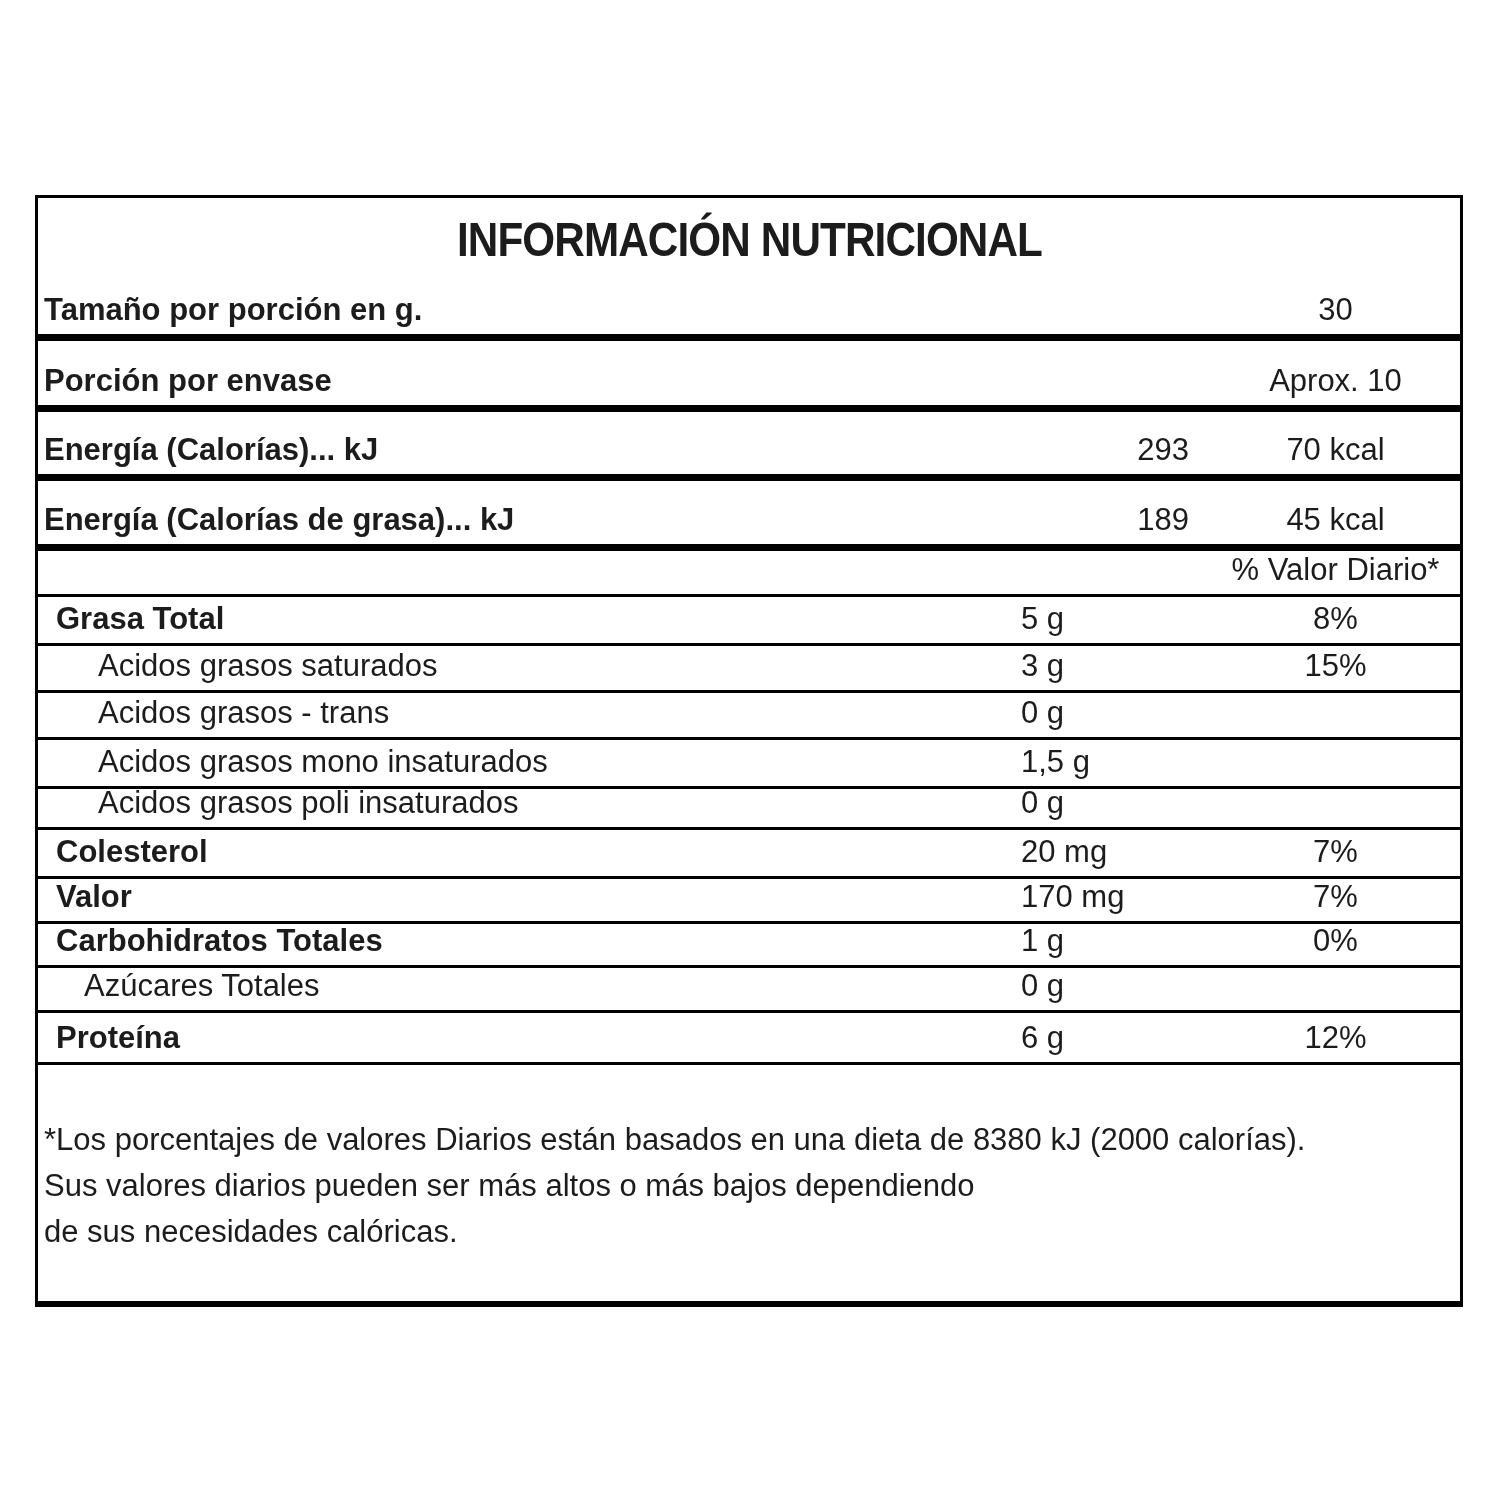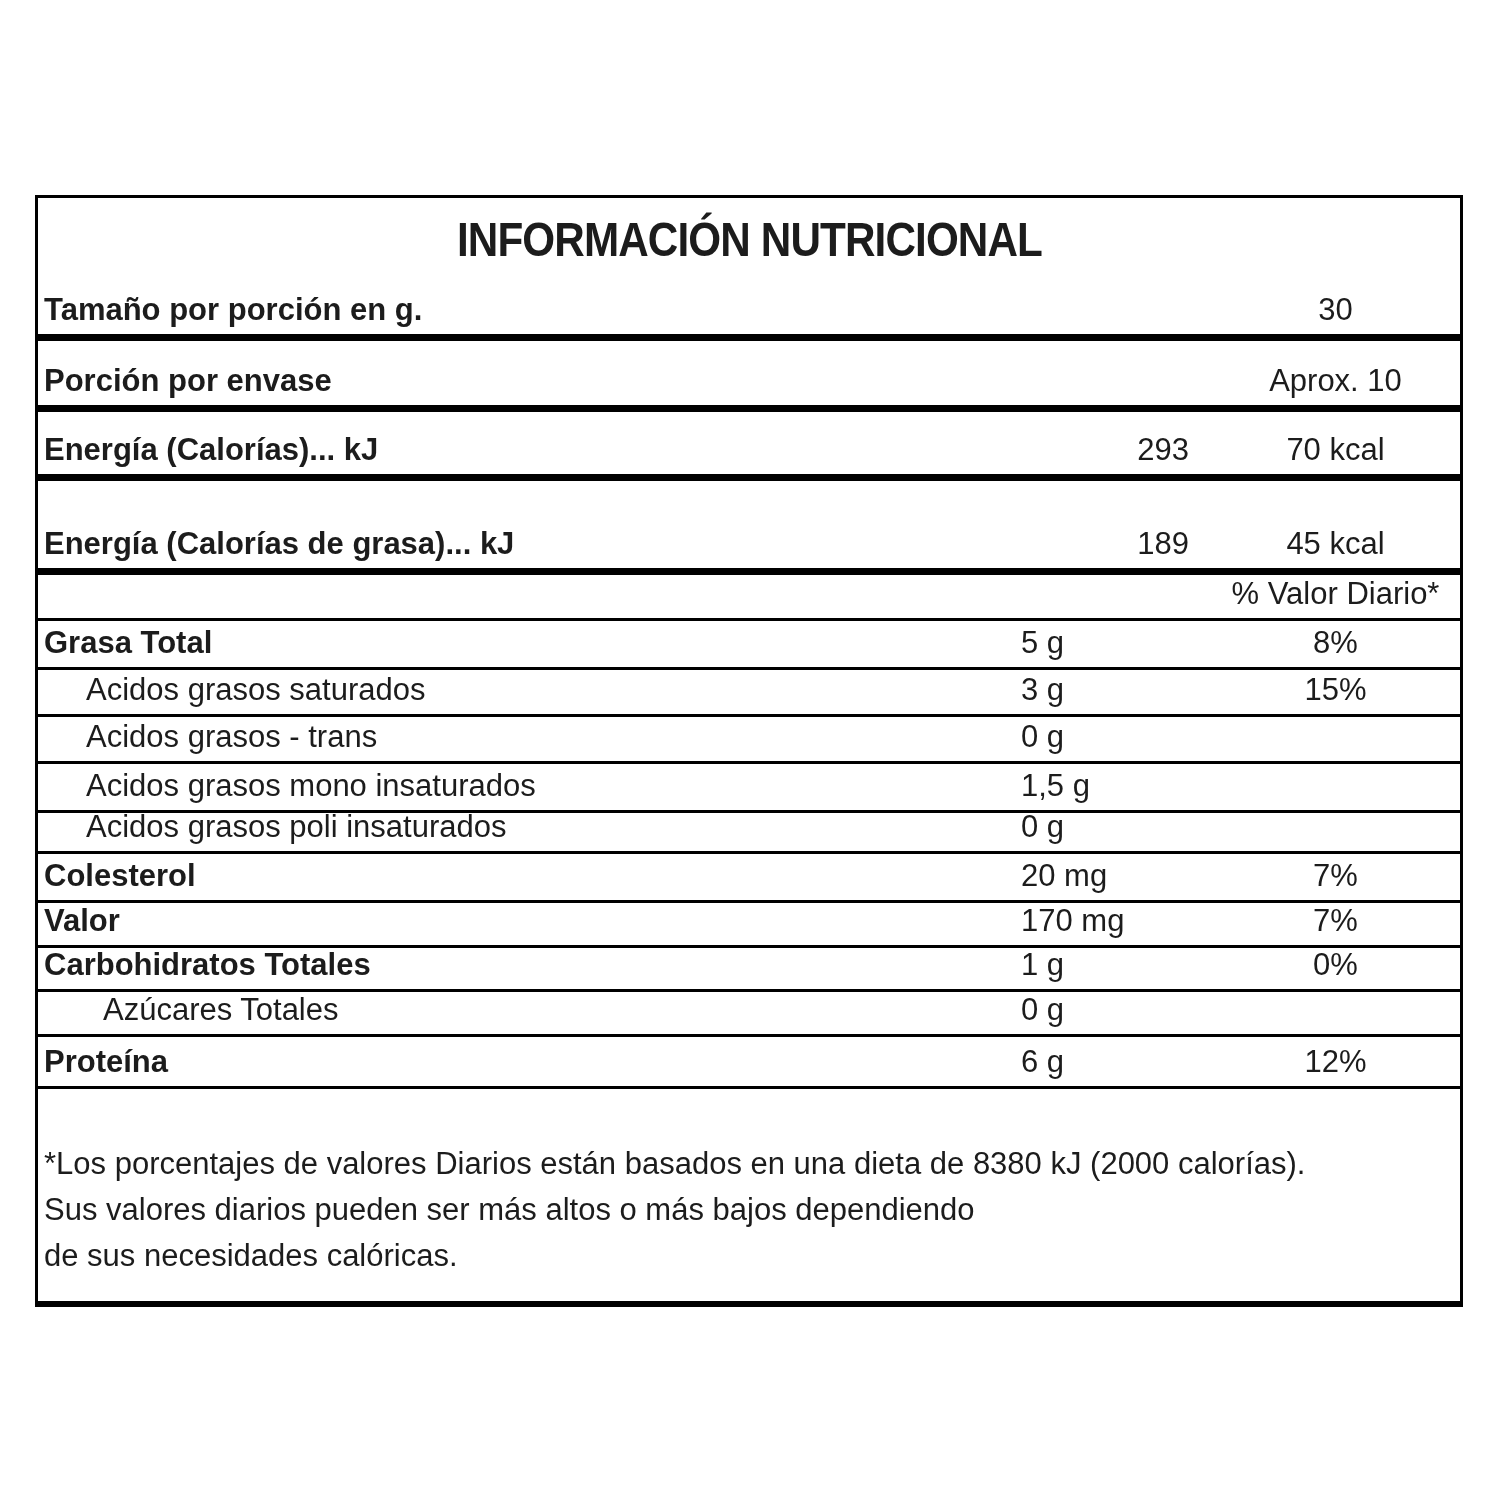--- a/index.html
+++ b/index.html
@@ -29,32 +29,32 @@
     transform: scaleX(0.88); white-space: nowrap;
   }
   .row {
     display: flex;
     align-items: flex-end;
     font-size: 31px;
     line-height: 1.1;
     white-space: nowrap;
   }
   .row.thick { border-bottom: 7px solid #000; gap: 12px; }
-  .row.thin  { border-bottom: 3px solid #000; }
+  .row.thin  { border-bottom: 3px solid #000; padding-left: 12px; }
   .lbl { flex: 1; padding-left: 6px; padding-bottom: 7px; overflow: hidden; }
   .lbl.indent { padding-left: 48px; }
   .bold { font-weight: bold; }
   .col2 { width: 190px; text-align: left;  padding-bottom: 7px; }
   .col2.num { text-align: right; padding-right: 10px; }
   .col3 { width: 249px; text-align: center; padding-bottom: 7px; }
   
   .h-tamano     { height: 61px; }
   .h-porcion    { height: 71px; }
   .h-energia1   { height: 69px; }
-  .h-energia2   { height: 70px; margin-top: 24px; }
+  .h-energia2   { height: 70px; }
   .h-dvheader   { height: 46px; }
   .h-grasa      { height: 49px; }
   .h-sat        { height: 47px; }
   .h-trans      { height: 47px; }
   .h-mono       { height: 49px; }
   .h-poli       { height: 41px; }
   .h-colesterol { height: 49px; }
   .h-sodio      { height: 45px; }
   .h-carbs      { height: 44px; }
   .h-azucar     { height: 45px; }
@@ -148,21 +148,21 @@
     <div class="col3">7%</div>
   </div>
 
   <div class="row thin h-carbs">
     <div class="lbl bold">Carbohidratos Totales</div>
     <div class="col2">1 g</div>
     <div class="col3">0%</div>
   </div>
 
   <div class="row thin h-azucar">
-    <div class="lbl indent" style="padding-left:34px;margin-left:31px;">Azúcares Totales</div>
+    <div class="lbl indent" style="padding-left:34px;">Azúcares Totales</div>
     <div class="col2">0 g</div>
     <div class="col3"></div>
   </div>
 
   <div class="row thin h-proteina">
     <div class="lbl bold">Proteína</div>
     <div class="col2">6 g</div>
     <div class="col3">12%</div>
   </div>
 

